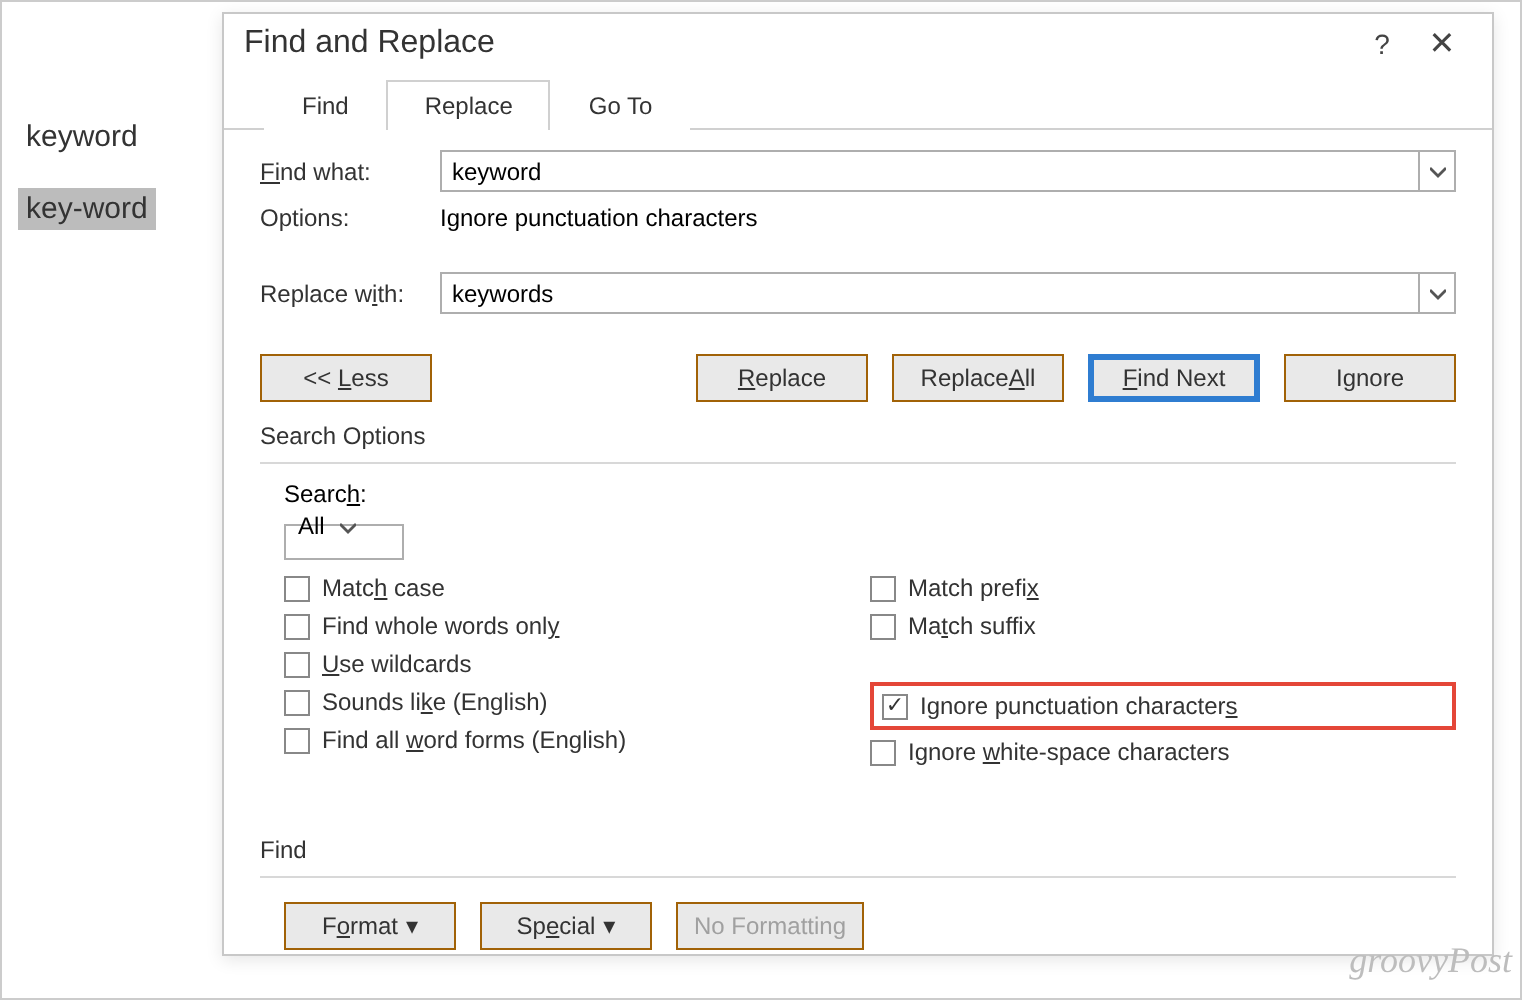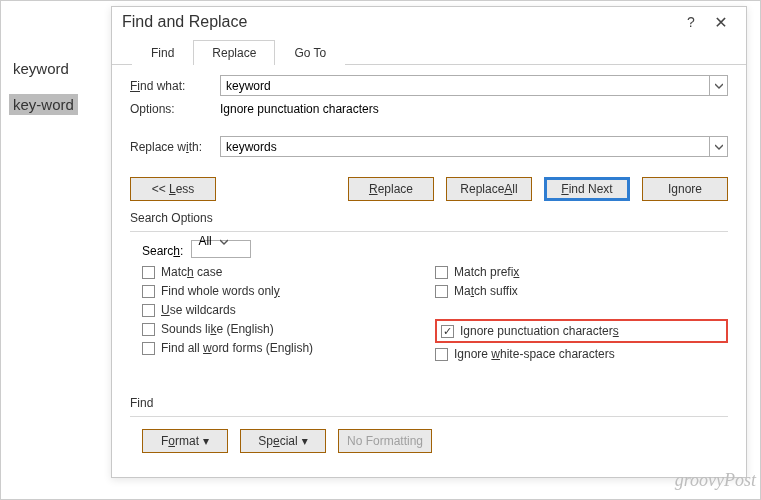--- a/index.html
+++ b/index.html
@@ -24,21 +24,21 @@
 .combo .arrow { width: 18px; height: 100%; border-left: 1px solid #aeaeae; display: flex; align-items: center; justify-content: center; cursor: pointer; }
 .combo .arrow svg { width: 8px; height: 6px; }
 .btnrow { display: flex; gap: 12px; margin: 20px 0 10px; justify-content: flex-start; }
 .btnrow .gap { flex: 1; }
 .btn { min-width: 86px; height: 24px; border: 1px solid #a16207; background: #e9e9e9; color: #333; cursor: pointer; display: flex; align-items: center; justify-content: center; padding: 0 8px; }
 .btn.focused { border: 2px solid #2f7dd1; box-shadow: 0 0 0 1px #2f7dd1 inset; }
 .btn.disabled { color: #a0a0a0; cursor: default; }
 .btn .caret { margin-left: 4px; }
 .fieldset-label { font-size: 12px; color: #333; margin: 8px 0 6px; }
 .hr { border-top: 1px solid #d8d8d8; margin: 0 0 8px; }
-.search-row { display: flex; align-items: flex-end; gap: 8px; margin: 0 0 6px 12px; }
+.search-row { display: flex; align-items: flex-start; gap: 8px; margin: 0 0 6px 12px; flex-direction: column; }
 .select { border: 1px solid #aeaeae; height: 14px; display: flex; align-items: center; padding: 0 4px 16px 6px; min-width: 60px; cursor: pointer; background: #fff; }
 .select .arrow { margin-left: 8px; }
 .optgrid { display: flex; margin: 4px 0 0 12px; }
 .optcol { flex: 1; display: flex; flex-direction: column; gap: 3px; }
 .chk { display: flex; align-items: flex-end; gap: 6px; cursor: pointer; padding: 1px 0; }
 .chk .box { width: 13px; height: 13px; border: 1px solid #888; background: #fff; display: flex; align-items: center; justify-content: center; flex-shrink: 0; }
 .chk .box.checked::after { content: "✓"; font-size: 11px; color: #333; line-height: 1; }
 .chk .txt { color: #333; }
 .chk .txt u { text-decoration: underline; }
 .hlbox { border: 2px solid #e44638; padding: 2px 4px; display: inline-flex; }

